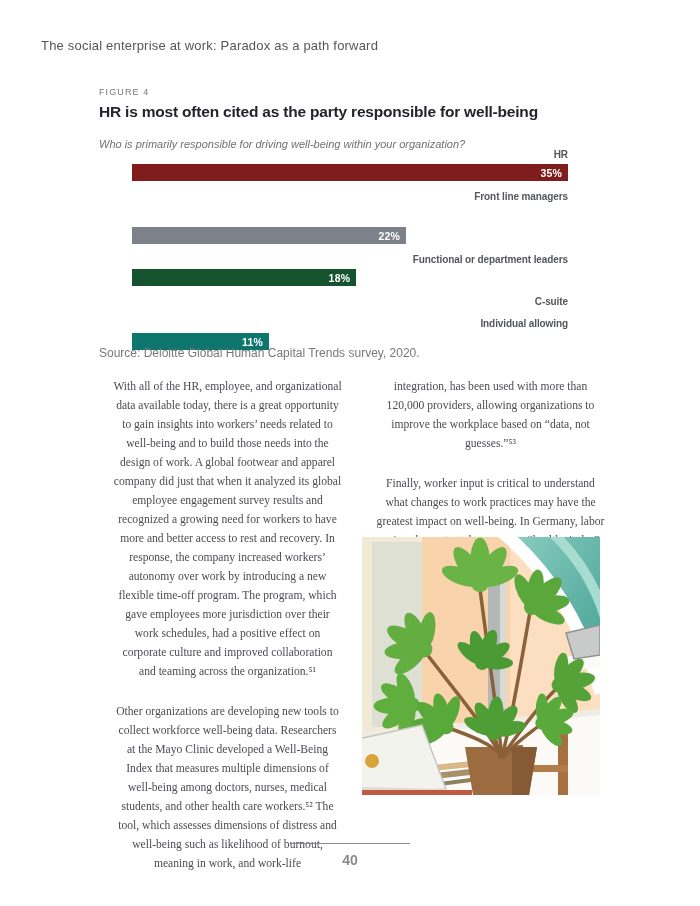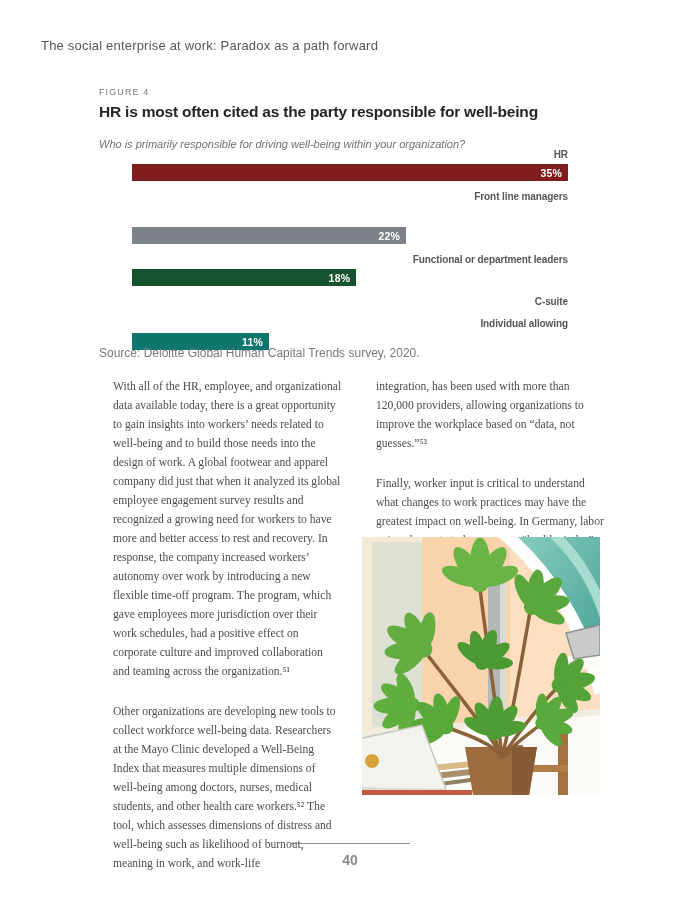--- a/index.html
+++ b/index.html
@@ -43,21 +43,21 @@
     position:absolute;left:99px;top:346px;
     font-size:12px;color:#75787b;
   }
   .article{
     position:absolute;left:99px;top:377px;width:506px;
     display:flex;gap:20px;
     font-family:"Liberation Serif","DejaVu Serif",serif;
     font-size:11.6px;line-height:19px;color:#4b4b52;
   }
   .col{width:243px;}
-  .col p{margin:0 0 21px 14px;}
+  .col p{margin:0 0 21px 14px;text-align:center;}
   .illustration{
     position:absolute;left:362px;top:537px;width:238px;height:258px;
   }
   .footer-rule{
     position:absolute;left:290px;top:843px;width:120px;height:0;
     border-top:1px solid #8a8c8f;
   }
   .page-number{
     position:absolute;left:0;top:852px;width:700px;text-align:center;
     font-size:14px;font-weight:bold;color:#87898c;

